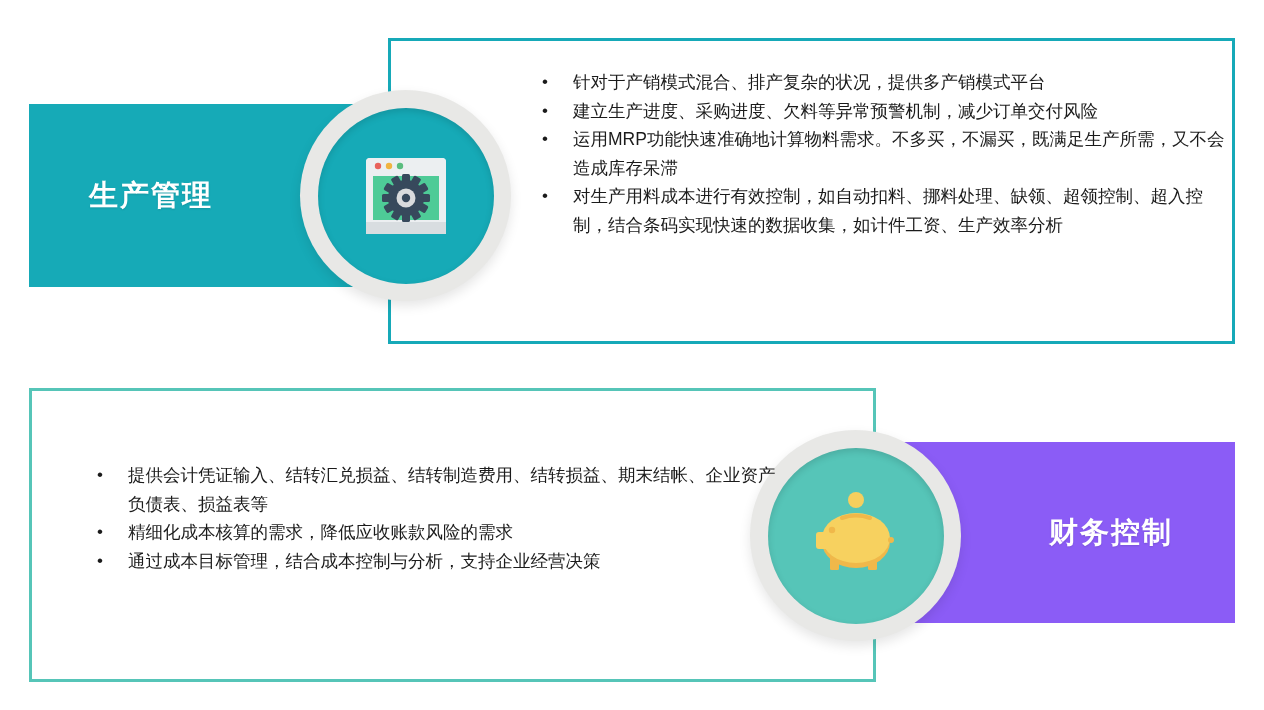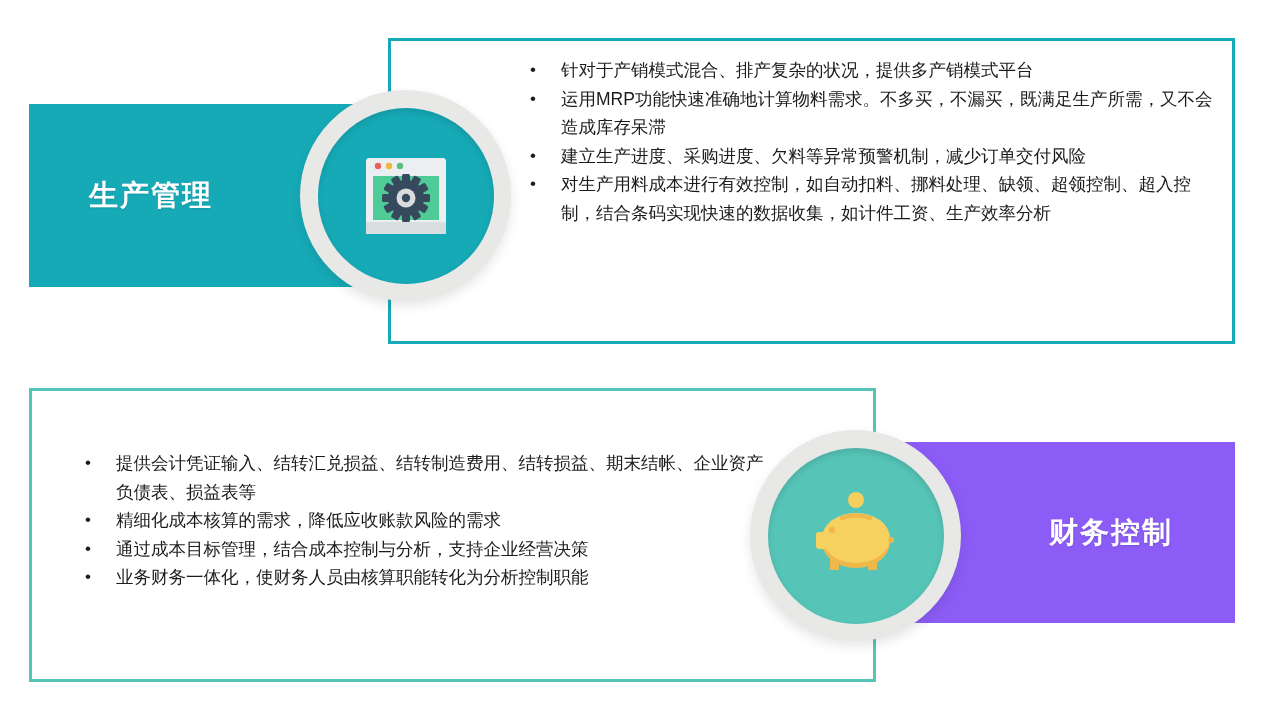--- a/index.html
+++ b/index.html
@@ -115,21 +115,21 @@
   #finance-icon-badge .inner-circle {
     width: 176px;
     height: 176px;
     background: #56c5b8;
   }
 
   
   .bullet-list {
     position: absolute;
     list-style: none;
-    margin: 4px;
+    margin: 16px;
     padding: 0;
     color: #1b1b1b;
     font-size: 17.5px;
     line-height: 28.6px;
   }
   #production-bullets {
     left: 520px;
     top: 52px;
     width: 690px;
   }
@@ -190,22 +190,22 @@
           <circle cx="0" cy="0" r="18" fill="#37495c"></circle>
           <circle cx="0" cy="0" r="9.5" fill="#d9dbdd"></circle>
           <circle cx="0" cy="0" r="4.2" fill="#37495c"></circle>
         </g>
       </svg>
     </div>
   </div>
 
   <ul class="bullet-list" id="production-bullets">
     <li>针对于产销模式混合、排产复杂的状况，提供多产销模式平台</li>
+    <li>建立生产进度、采购进度、欠料等异常预警机制，减少订单交付风险</li>
     <li>运用MRP功能快速准确地计算物料需求。不多买，不漏买，既满足生产所需，又不会造成库存呆滞</li>
-    <li>建立生产进度、采购进度、欠料等异常预警机制，减少订单交付风险</li>
     <li>对生产用料成本进行有效控制，如自动扣料、挪料处理、缺领、超领控制、超入控制，结合条码实现快速的数据收集，如计件工资、生产效率分析</li>
   </ul>
 
   <div class="outline-box" id="bottom-outline-box"></div>
 
   <div class="label-panel" id="finance-label-panel">
     <span class="panel-title">财务控制</span>
   </div>
 
   <div class="icon-badge" id="finance-icon-badge">
@@ -229,16 +229,15 @@
 
         <circle cx="26" cy="42" r="3.2" fill="#f0b84a"></circle>
       </svg>
     </div>
   </div>
 
   <ul class="bullet-list" id="finance-bullets">
     <li>提供会计凭证输入、结转汇兑损益、结转制造费用、结转损益、期末结帐、企业资产负债表、损益表等</li>
     <li>精细化成本核算的需求，降低应收账款风险的需求</li>
     <li>通过成本目标管理，结合成本控制与分析，支持企业经营决策</li>
-    <li>业务财务一体化，使财务人员由核算职能转化为分析控制职能</li>
   </ul>
 
 </div>
 
 </body></html>

